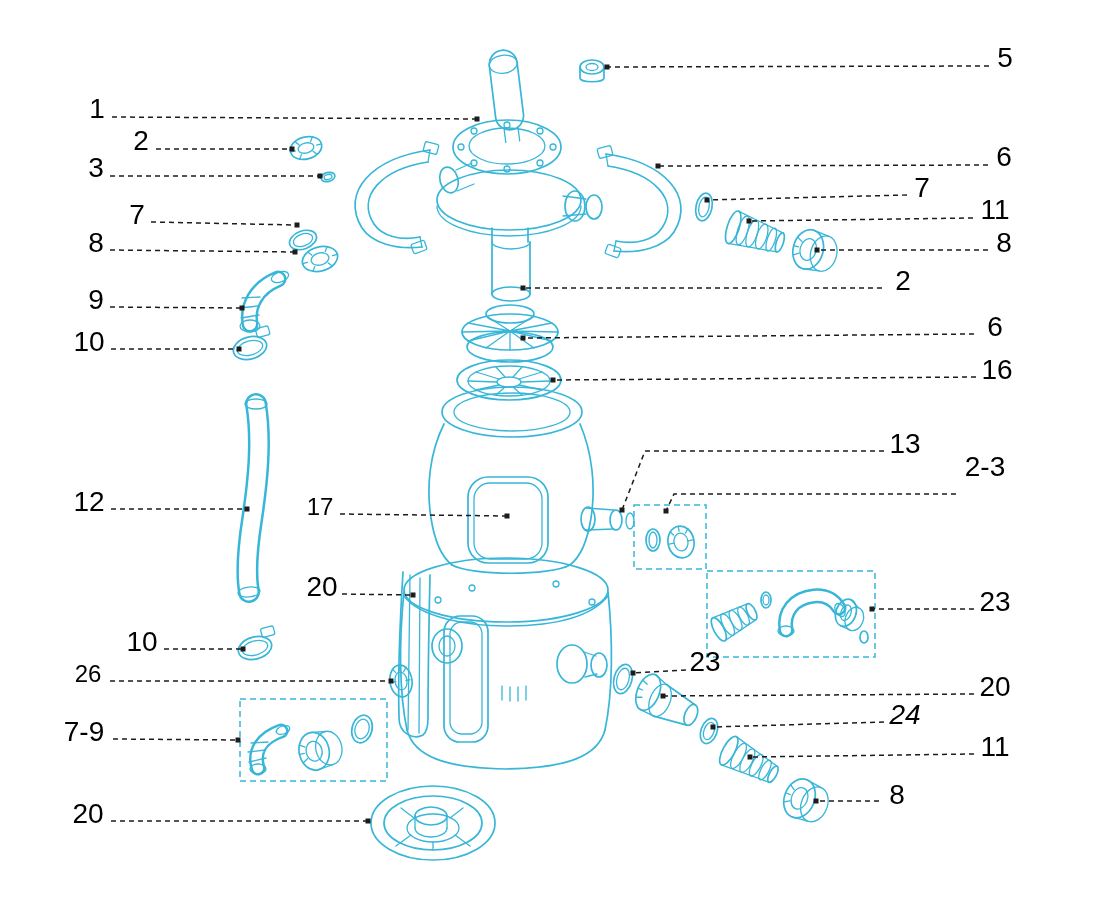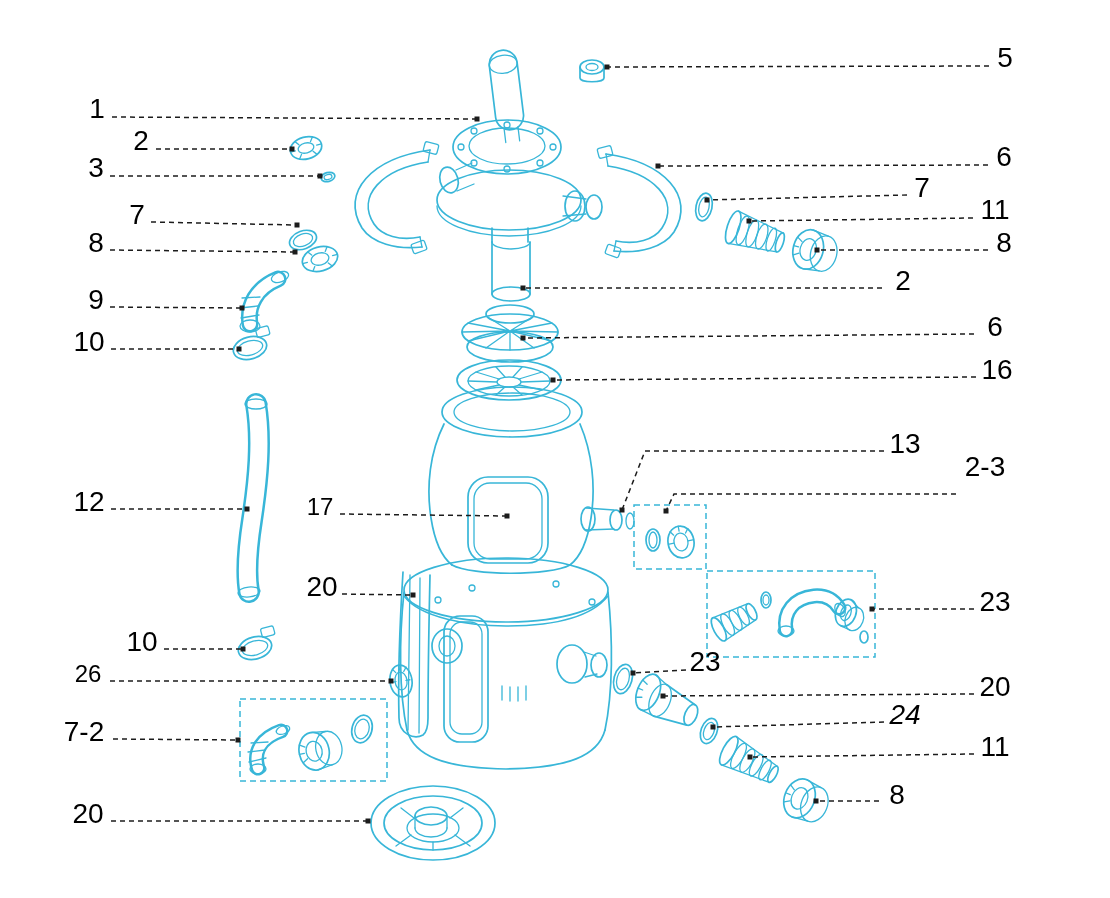--- a/index.html
+++ b/index.html
@@ -399,19 +399,19 @@
       <div class="part-label" style="left: 320px; top: 507px; font-size: 24px;">17</div>
       <div class="part-label" style="left: 905px; top: 444px; font-size: 28px;">13</div>
       <div class="part-label" style="left: 985px; top: 467px; font-size: 28px;">2-3</div>
       <div class="part-label" style="left: 322px; top: 587px; font-size: 28px;">20</div>
       <div class="part-label" style="left: 995px; top: 602px; font-size: 28px;">23</div>
       <div class="part-label" style="left: 142px; top: 642px; font-size: 28px;">10</div>
       <div class="part-label" style="left: 88px; top: 674px; font-size: 24px;">26</div>
       <div class="part-label" style="left: 705px; top: 662px; font-size: 28px;">23</div>
       <div class="part-label" style="left: 995px; top: 687px; font-size: 28px;">20</div>
       <div class="part-label" style="left: 905px; top: 715px; font-size: 28px; font-style: italic;">24</div>
-      <div class="part-label" style="left: 84px; top: 732px; font-size: 28px;">7-2</div>
+      <div class="part-label" style="left: 84px; top: 732px; font-size: 28px;">7-9</div>
       <div class="part-label" style="left: 995px; top: 747px; font-size: 28px;">11</div>
       <div class="part-label" style="left: 897px; top: 795px; font-size: 28px;">8</div>
       <div class="part-label" style="left: 88px; top: 814px; font-size: 28px;">20</div>
     </div>
 
 </div>
 
 </body></html>

